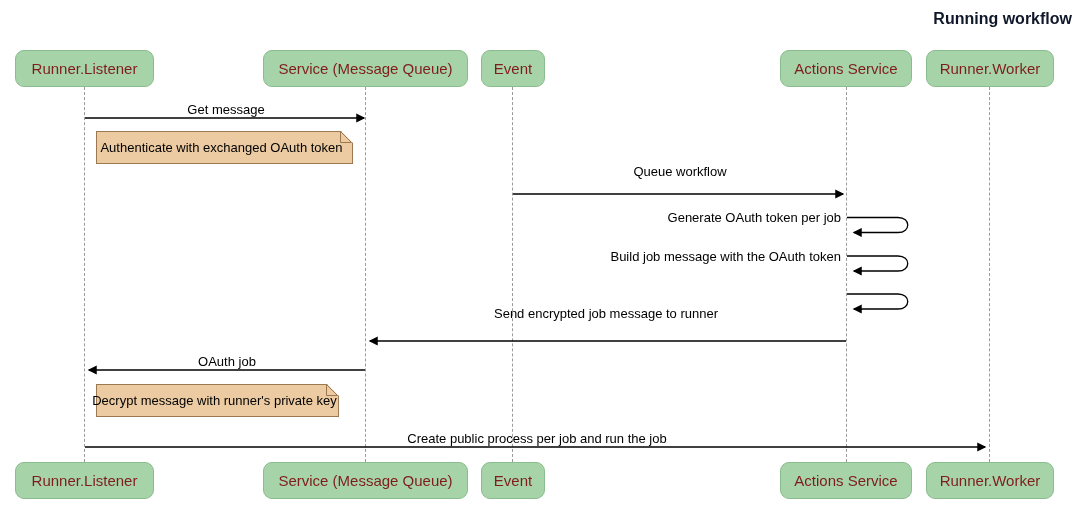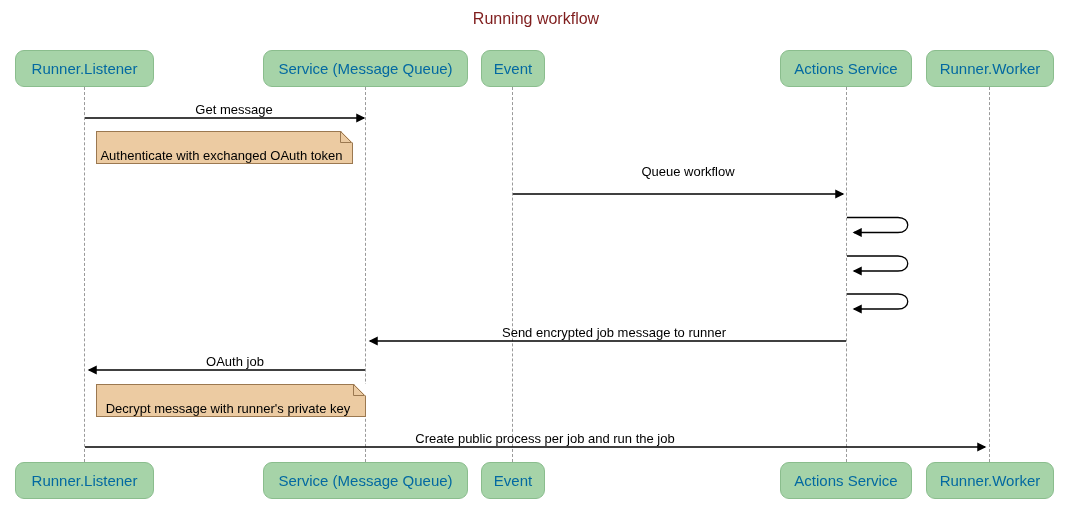--- a/index.html
+++ b/index.html
@@ -1,49 +1,49 @@
 <!DOCTYPE html>
 <html style="--actor-fill: #A6D3A8; --actor-border: #8ABD8D; --note-fill: #ECCBA2; --note-border: #9B7850; --lifeline: #9A9A9A; --arrow: #000000; --background: #FFFFFF;"><head>
 <meta charset="utf-8">
 <style>
   html,body{margin:0;padding:0;background:#fff;}
   .diagram{
     position:relative;width:1072px;height:523px;background:#fff;
     font-family:"Liberation Sans","DejaVu Sans",sans-serif;color:#000;overflow:hidden;
   }
   .title{
-    position:absolute;top:10px;left:0;width:100%;text-align:center;
-    font-size:16px;font-weight:normal;color:#7f1d1d;
+    position:absolute;top:10px;left:0;width:100%;text-align:right;
+    font-size:16px;font-weight:bold;color:#0f172a;
   }
   .lifeline{
     position:absolute;top:87px;height:375px;width:0;
     border-left:1px dashed var(--lifeline,#9a9a9a);
   }
   .actor{
     position:absolute;height:37px;box-sizing:border-box;
     background:var(--actor-fill,#A6D3A8);
     border:1px solid var(--actor-border,#8ABD8D);
     border-radius:9px;display:flex;align-items:center;justify-content:center;
-    font-size:15px;color:#0369a1;white-space:nowrap;
+    font-size:15px;color:#7f1d1d;white-space:nowrap;
   }
   .actor.top{top:50px;}
   .actor.bottom{top:462px;}
   svg.arrows{position:absolute;top:0;left:0;width:1072px;height:523px;pointer-events:none;}
   svg.arrows path{fill:none;stroke:var(--arrow,#000);stroke-width:1.3px;}
   svg.arrows marker path{fill:var(--arrow,#000);stroke:none;}
   .msg-label{
-    position:absolute;font-size:13px;line-height:15px;white-space:nowrap;color:#000;margin-left:8px;
+    position:absolute;font-size:13px;line-height:15px;white-space:nowrap;color:#000;
   }
   .msg-label.centered{transform:translateX(-50%);}
   .msg-label.right-aligned{text-align:right;}
   .note{
     position:absolute;box-sizing:border-box;
     background:var(--note-fill,#ECCBA2);
     border:1px solid var(--note-border,#9B7850);
-    display:flex;align-items:flex-end;justify-content:center;
+    display:flex;align-items:center;justify-content:center;
     font-size:13px;white-space:nowrap;padding:0 14px 0 8px;
   }
   .note-fold{position:absolute;top:-1px;right:-1px;}
 </style>
 </head>
 <body>
 
 <div class="diagram">
 
   <div class="title">Running workflow</div>
@@ -97,32 +97,34 @@
     <path d="M847,217.5 H898 C911,217.5 911,232.5 898,232.5 H854" marker-end="url(#arrowhead)"></path>
     <path d="M847,256 H898 C911,256 911,271 898,271 H854" marker-end="url(#arrowhead)"></path>
     <path d="M847,294 H898 C911,294 911,309 898,309 H854" marker-end="url(#arrowhead)"></path>
     <path d="M846,341 H370" marker-end="url(#arrowhead)"></path>
     <path d="M365,370 H89" marker-end="url(#arrowhead)"></path>
     <path d="M85,447 H985" marker-end="url(#arrowhead)"></path>
   </svg>
 
   <div class="msg-label centered" style="left:226px;top:102px">Get message</div>
   <div class="msg-label centered" style="left:680px;top:164px">Queue workflow</div>
-  <div class="msg-label centered" style="left:606px;top:325px">Send encrypted job message to runner</div>
+  <div class="msg-label right-aligned" style="right:231px;top:210px">Generate OAuth token per job</div>
+  <div class="msg-label right-aligned" style="right:231px;top:249px">Build job message with the OAuth token</div>
+  <div class="msg-label centered" style="left:606px;top:306px">Send encrypted job message to runner</div>
   <div class="msg-label centered" style="left:227px;top:354px">OAuth job</div>
   <div class="msg-label centered" style="left:537px;top:431px">Create public process per job and run the job</div>
 
   <div class="note" style="left:96px;top:131px;width:257px;height:33px">
     <span>Authenticate with exchanged OAuth token</span>
     <svg class="note-fold" width="13" height="13" viewBox="0 0 13 13">
       <path d="M1,0 L13,0 L13,12 Z" fill="#ffffff"></path>
       <path d="M0.5,0.5 L11.5,11.5 L0.5,11.5 Z" style="fill:var(--note-fill,#ECCBA2);stroke:var(--note-border,#9B7850);stroke-width:1"></path>
     </svg>
   </div>
-  <div class="note" style="left:96px;top:384px;width:270px;height:33px">
+  <div class="note" style="left:96px;top:384px;width:243px;height:33px">
     <span>Decrypt message with runner's private key</span>
     <svg class="note-fold" width="13" height="13" viewBox="0 0 13 13">
       <path d="M1,0 L13,0 L13,12 Z" fill="#ffffff"></path>
       <path d="M0.5,0.5 L11.5,11.5 L0.5,11.5 Z" style="fill:var(--note-fill,#ECCBA2);stroke:var(--note-border,#9B7850);stroke-width:1"></path>
     </svg>
   </div>
 
 </div>
 
 </body></html>

